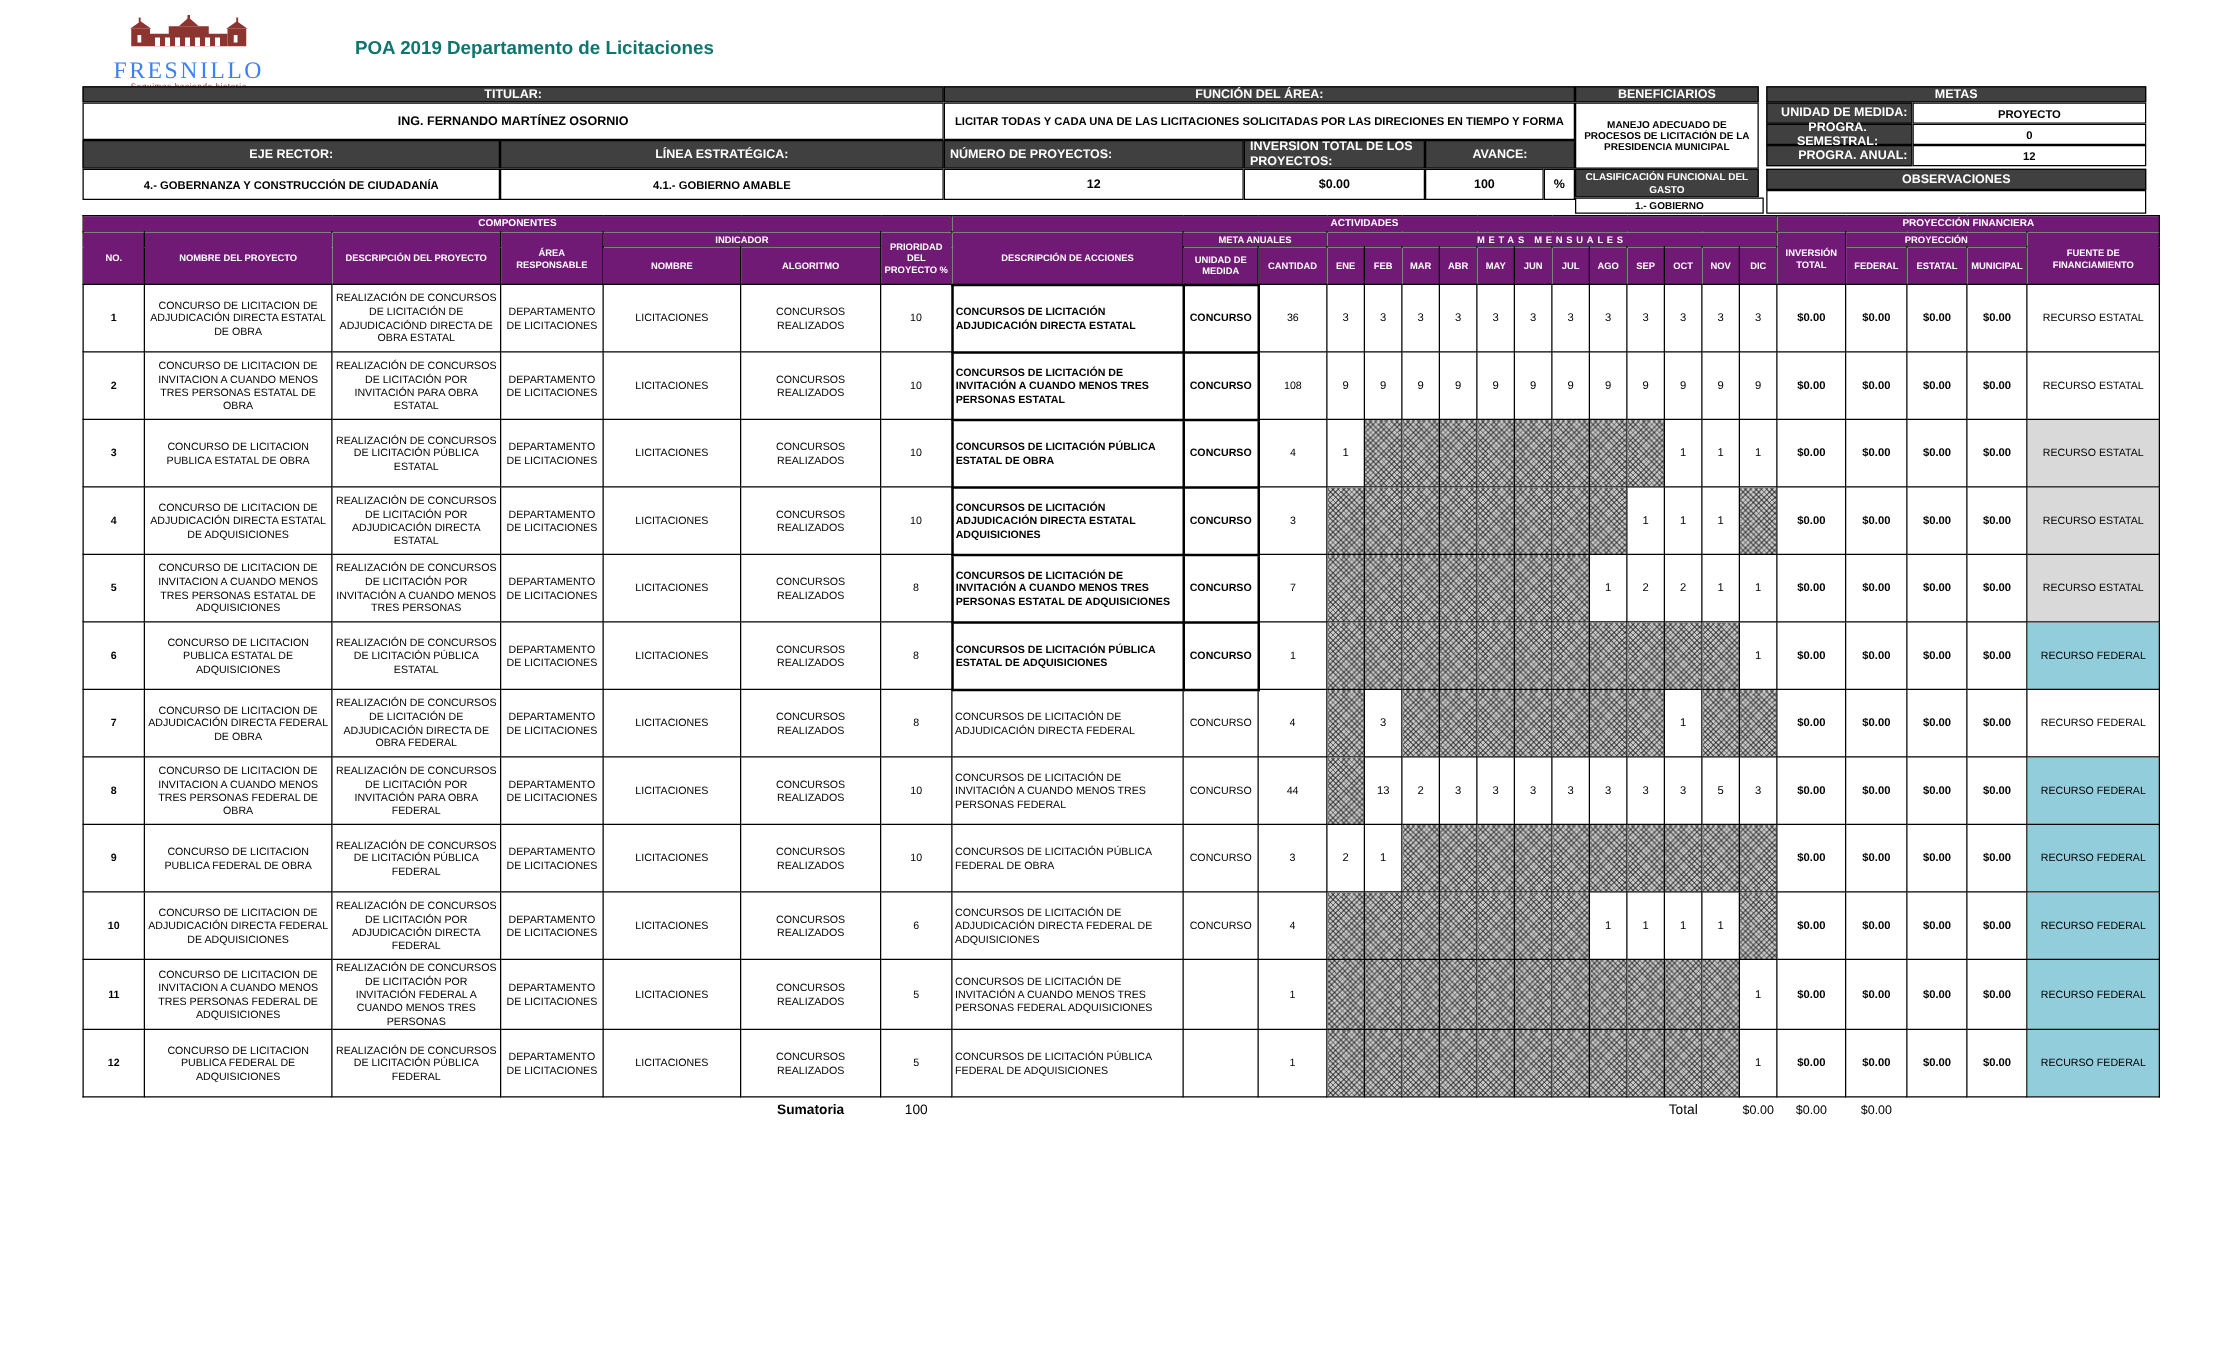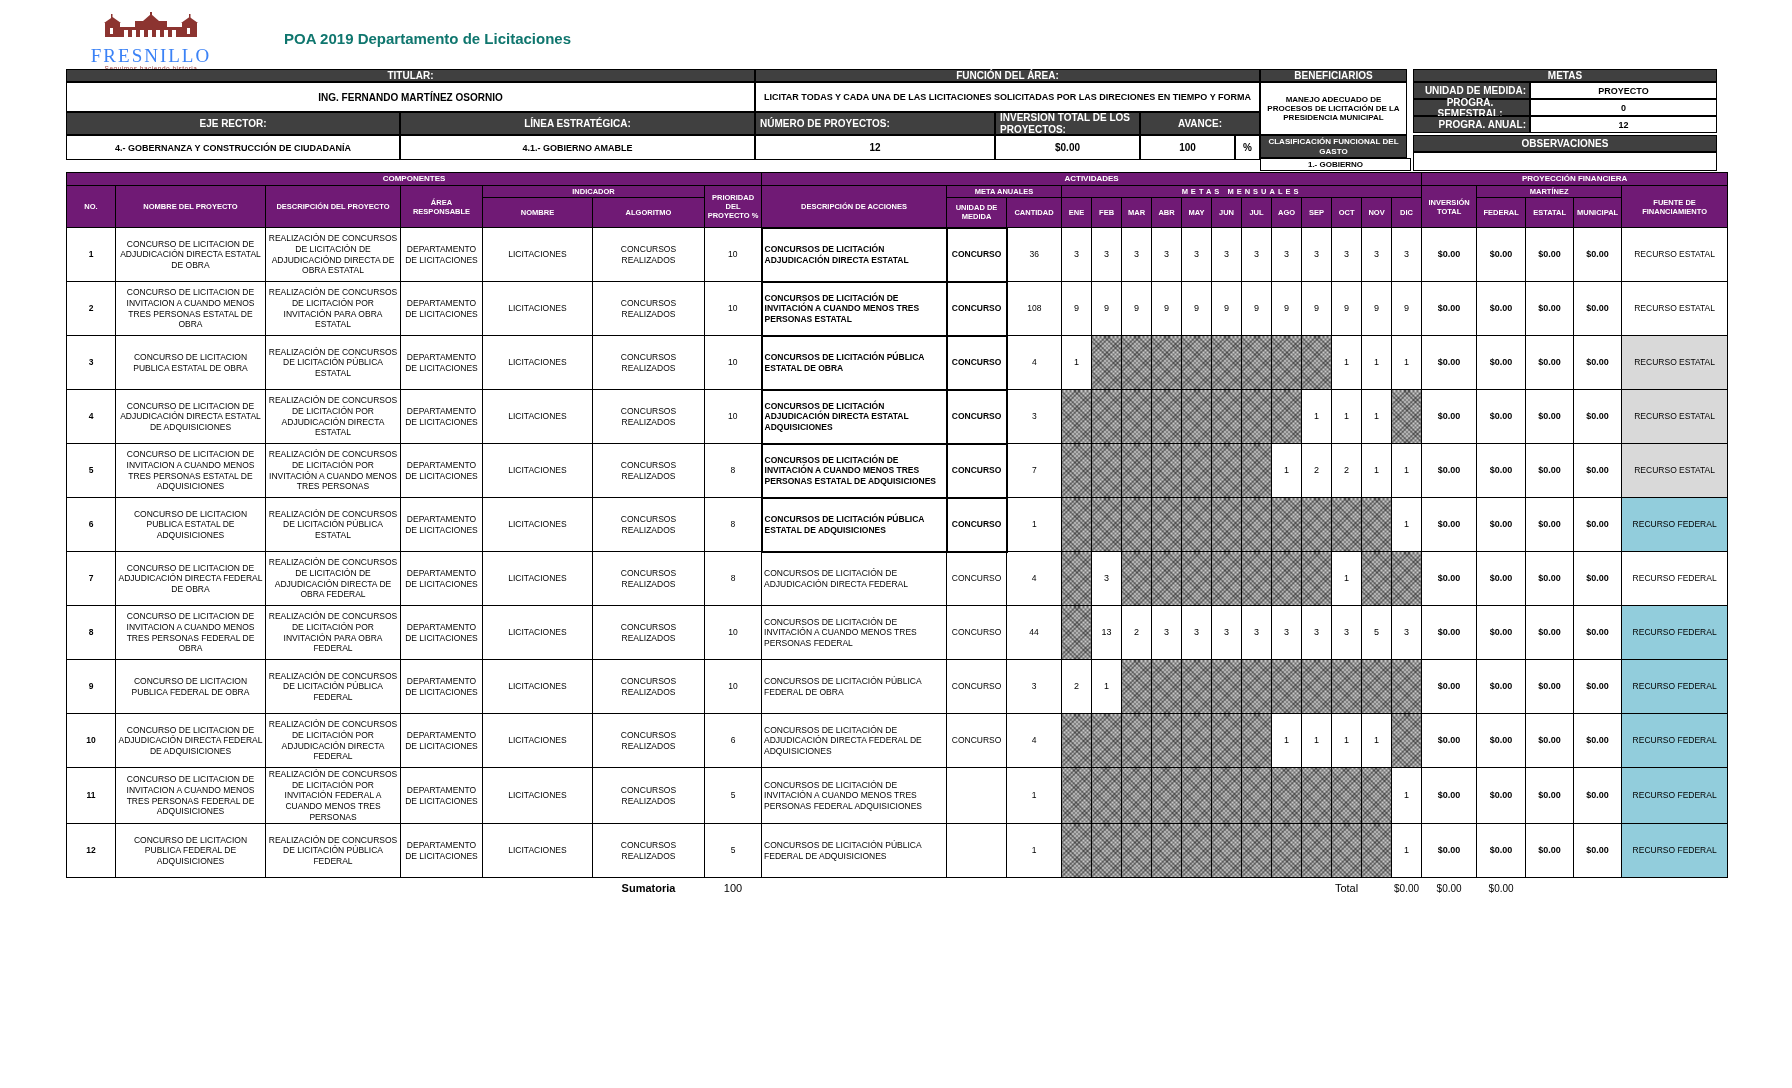--- a/index.html
+++ b/index.html
@@ -168,21 +168,21 @@
       <th rowspan="2">NO.</th>
       <th rowspan="2">NOMBRE DEL PROYECTO</th>
       <th rowspan="2">DESCRIPCIÓN DEL PROYECTO</th>
       <th rowspan="2">ÁREA RESPONSABLE</th>
       <th colspan="2">INDICADOR</th>
       <th rowspan="2">PRIORIDAD DEL PROYECTO %</th>
       <th rowspan="2">DESCRIPCIÓN DE ACCIONES</th>
       <th colspan="2">META ANUALES</th>
       <th colspan="12" class="spread">METAS  MENSUALES</th>
       <th rowspan="2">INVERSIÓN TOTAL</th>
-      <th colspan="3">MARTÍNEZ</th>
+      <th colspan="3">PROYECCIÓN</th>
       <th rowspan="2">FUENTE DE FINANCIAMIENTO</th>
     </tr>
     <tr class="h3">
       <th>NOMBRE</th>
       <th>ALGORITMO</th>
       <th>UNIDAD DE MEDIDA</th>
       <th>CANTIDAD</th>
       <th class="mon">ENE</th>
       <th class="mon">FEB</th>
       <th class="mon">MAR</th>

